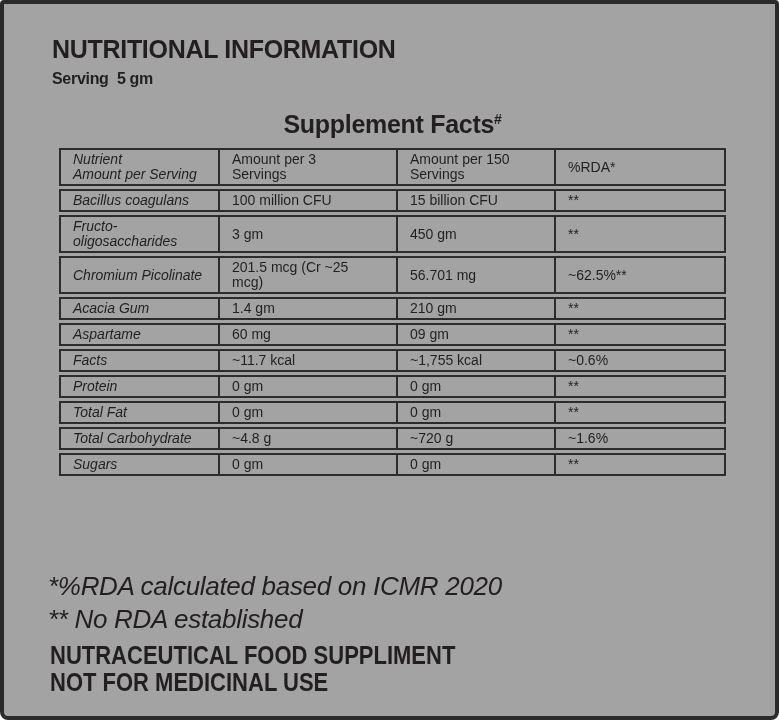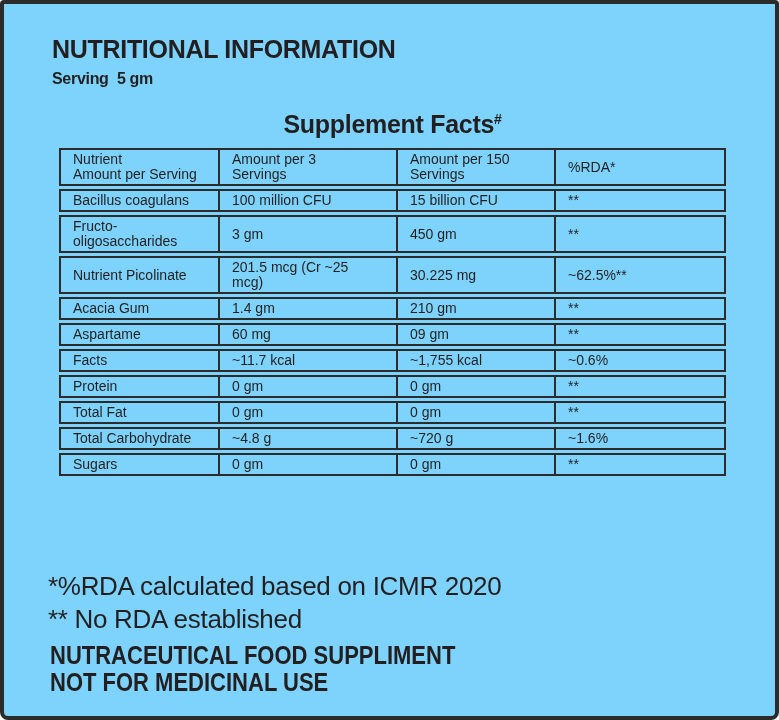--- a/index.html
+++ b/index.html
@@ -4,21 +4,21 @@
 <style>
   * { margin: 0; padding: 0; box-sizing: border-box; }
   html, body {
     width: 779px; height: 720px;
     background: #ffffff;
     font-family: "Liberation Sans", sans-serif;
   }
   .label-frame {
     position: relative;
     width: 779px; height: 720px;
-    background: #7dd3fc;
+    background: #a3a3a3;
     border: 4px solid #2b2b2b;
     border-radius: 4px 4px 8px 8px;
     color: #231f20;
     overflow: hidden;
   }
   .header-block {
     position: absolute;
     left: 48px; top: 30px;
   }
   .main-title {
@@ -67,29 +67,31 @@
     font-weight: normal;
     line-height: 15px;
     text-align: left;
     vertical-align: middle;
     padding: 2px 8px 2px 12px;
     white-space: pre-line;
     color: #231f20;
   }
   .facts-table th:first-child, .facts-table td:first-child {
     border-left: 2px solid #2c2c2c;
+    font-style: italic;
   }
   .facts-table th { height: 32px; }
   .facts-table td { height: 14px; }
   .footnotes {
     position: absolute;
     left: 44px; top: 566px;
     font-size: 26px;
     line-height: 33px;
     letter-spacing: -0.3px;
+    font-style: italic;
   }
   .statements {
     position: absolute;
     left: 46px; top: 638px;
     font-size: 25px;
     font-weight: bold;
     line-height: 27px;
     transform: scaleX(0.88);
     transform-origin: left center;
     white-space: nowrap;
@@ -133,24 +135,24 @@
         <td>**</td>
       </tr>
       <tr>
         <td>Fructo-
 oligosaccharides</td>
         <td>3 gm</td>
         <td>450 gm</td>
         <td>**</td>
       </tr>
       <tr>
-        <td>Nutrient Picolinate</td>
+        <td>Chromium Picolinate</td>
         <td>201.5 mcg (Cr ~25
 mcg)</td>
-        <td>30.225 mg</td>
+        <td>56.701 mg</td>
         <td>~62.5%**</td>
       </tr>
       <tr>
         <td>Acacia Gum</td>
         <td>1.4 gm</td>
         <td>210 gm</td>
         <td>**</td>
       </tr>
       <tr>
         <td>Aspartame</td>

